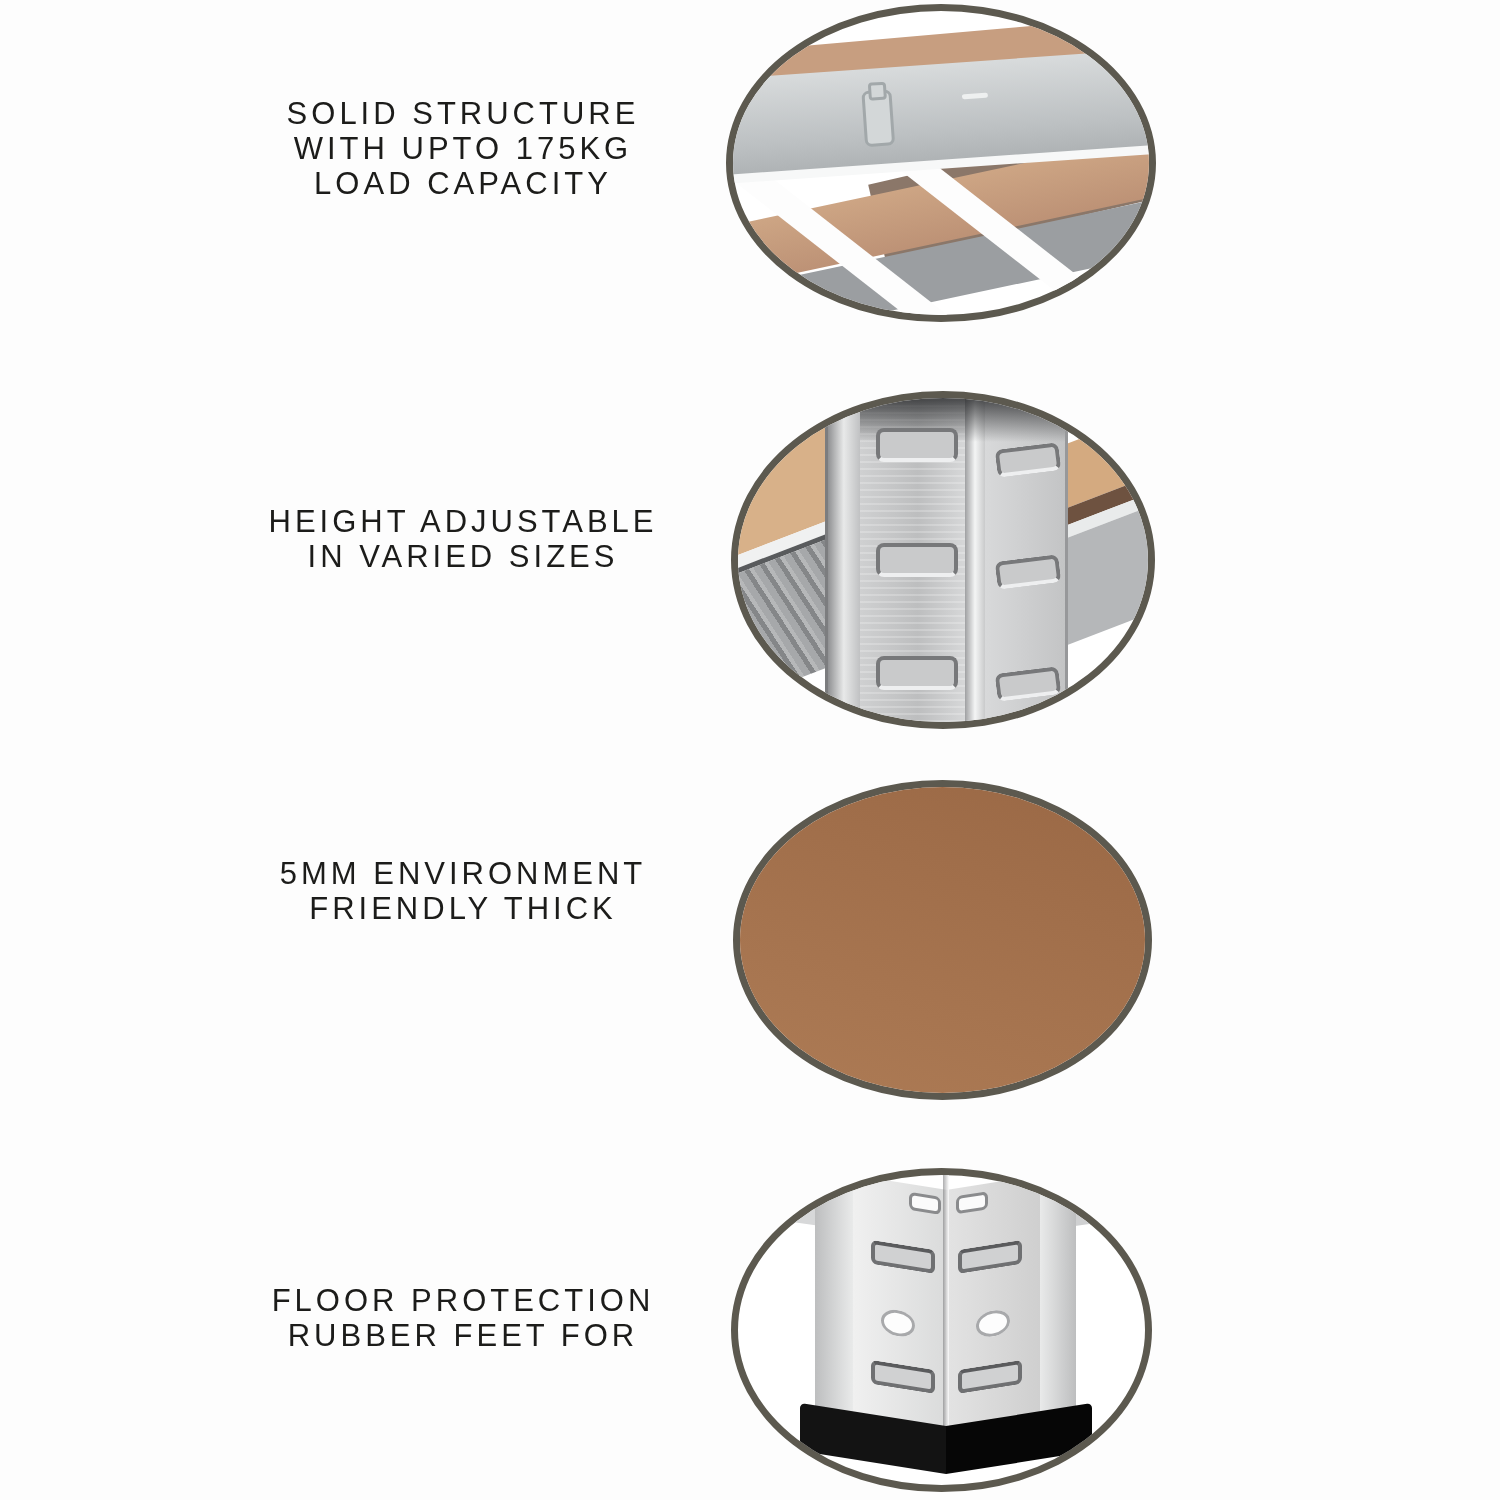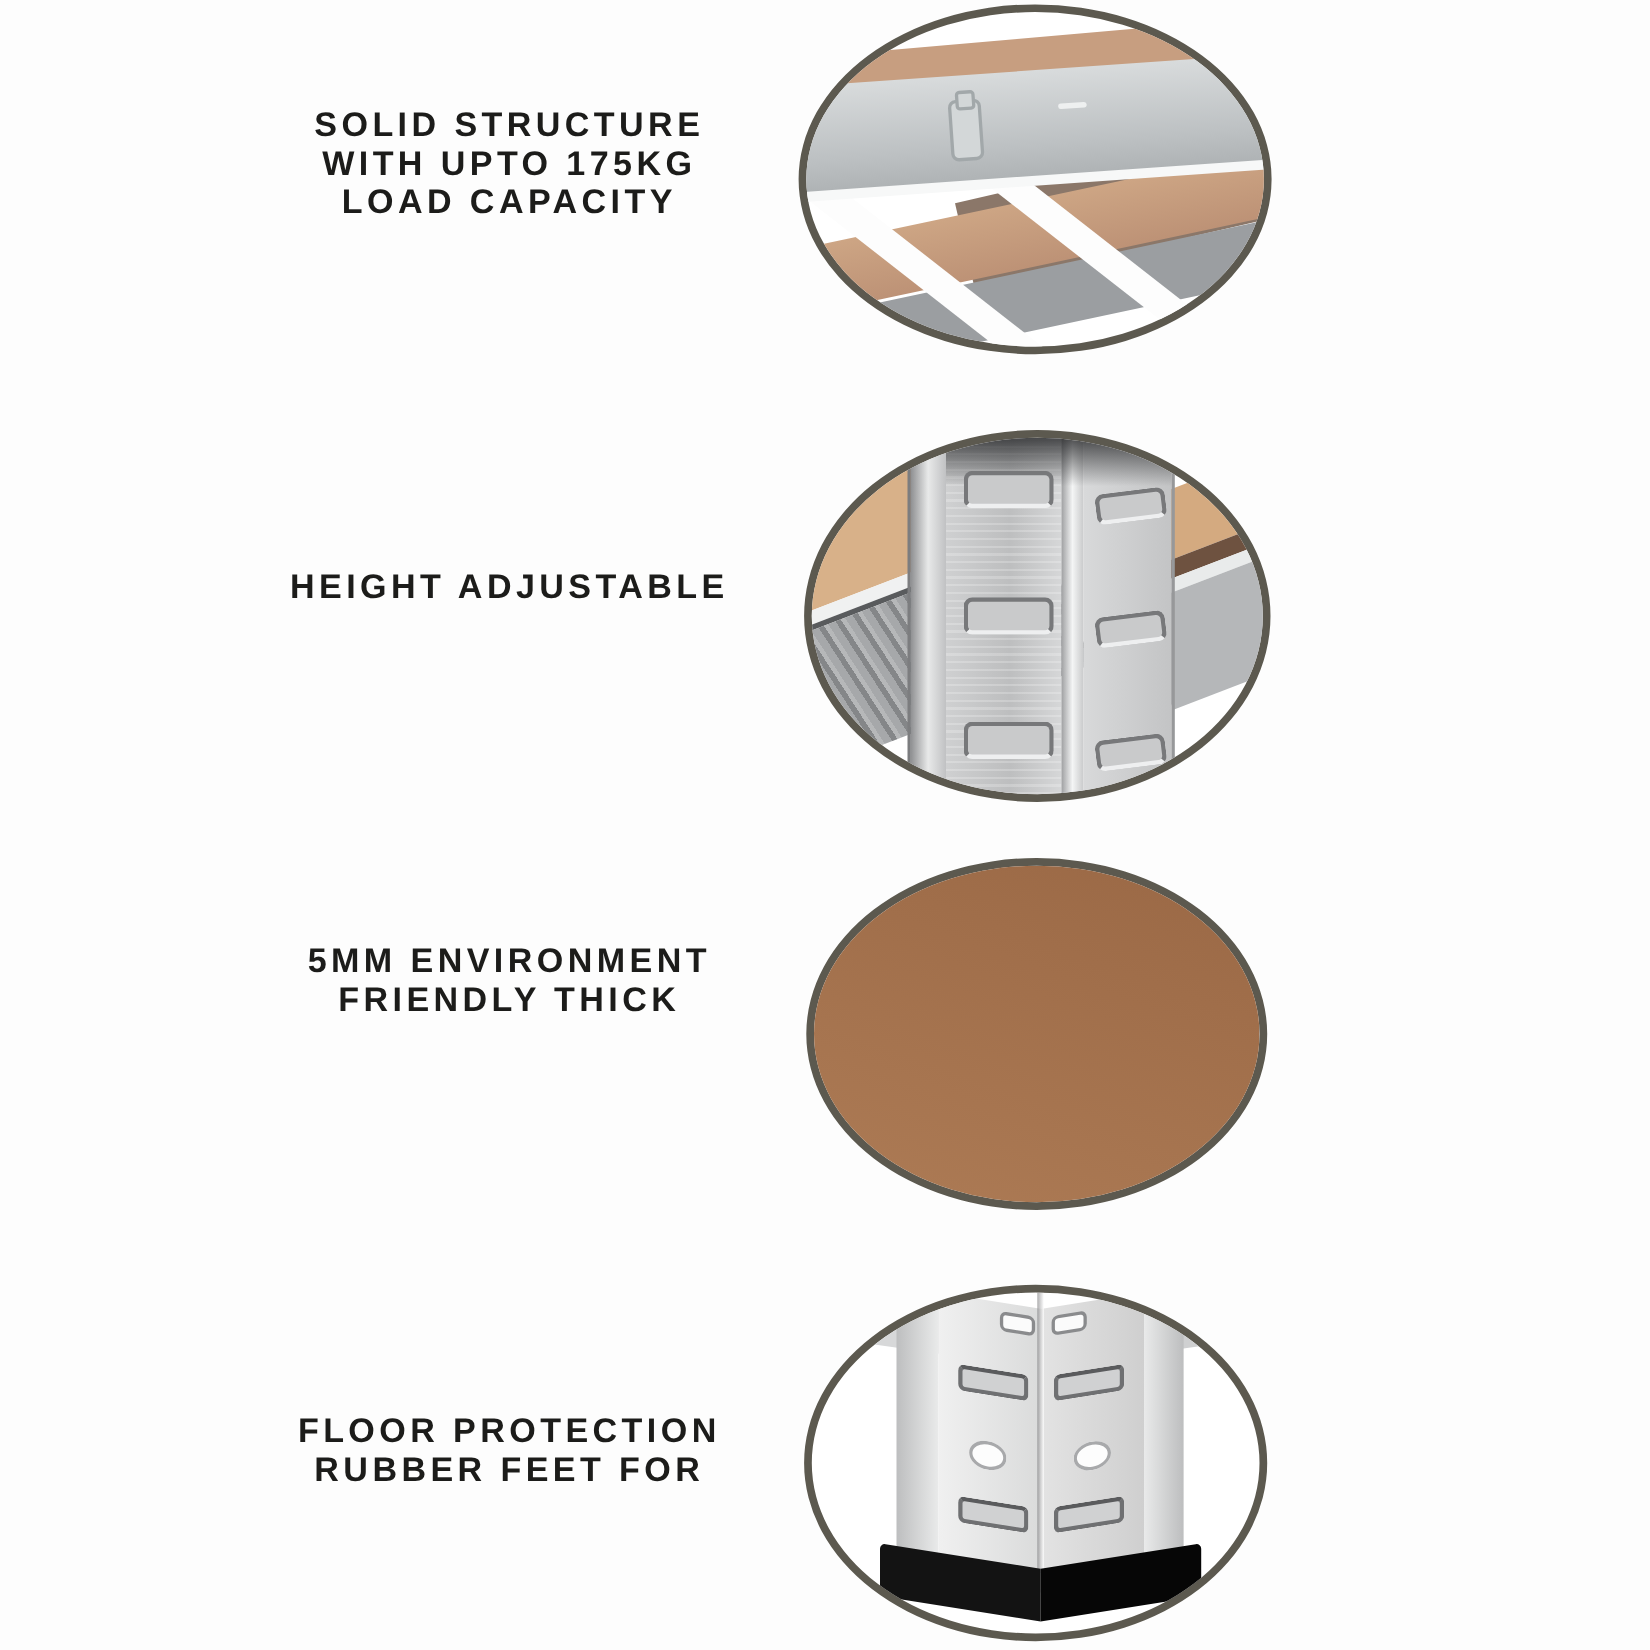--- a/index.html
+++ b/index.html
@@ -6,21 +6,21 @@
     --bg:#fdfdfd; --text:#1c1c1a; --ring:#5c594f;
     --wood:#c79e80; --wood-deep:#6f574a;
     --metal-light:#e9eaea; --metal-mid:#c3c6c8; --metal-dark:#9b9ea1;
     --mdf-rough:#8d5c3e; --mdf-smooth:#a8744f; --rubber:#131313;
   }
   html,body{margin:0;padding:0;background:var(--bg);}
   .canvas{position:relative;width:1500px;height:1500px;background:var(--bg);overflow:hidden;
           font-family:"Liberation Sans", sans-serif;}
   
   .caption{position:absolute;left:203px;width:520px;margin:0;text-align:center;
-           font-size:31px;line-height:35px;font-weight:700;letter-spacing:4px;
+           font-size:31px;line-height:35px;font-weight:400;letter-spacing:4px;
            color:var(--text);text-transform:uppercase;}
   .cap-line{display:block;}
   
   .ellipse{position:absolute;margin:0;border-radius:50%;border:7px solid var(--ring);
            overflow:hidden;background:#fff;box-sizing:border-box;}
   .e1{left:726px;top:4px;width:430px;height:318px;}
   .e2{left:731px;top:391px;width:424px;height:338px;}
   .e3{left:733px;top:780px;width:419px;height:320px;}
   .e4{left:731px;top:1168px;width:421px;height:324px;}
   .scene{position:absolute;inset:0;filter:blur(0.4px);}
@@ -124,22 +124,23 @@
       <div class="s1-beam">
         <div class="s1-keyhole">
           <div class="s1-keyhole-notch"></div>
         </div>
         <div class="s1-scratch"></div>
       </div>
       <div class="s1-edge"></div>
     </div>
   </figure>
 
-  <h2 class="caption" style="top:516px">
+  <h2 class="caption" style="top:504px">
     <span class="cap-line">HEIGHT ADJUSTABLE</span>
+    <span class="cap-line">IN VARIED SIZES</span>
   </h2>
   <figure class="ellipse e2">
     <div class="scene scene2">
       <div class="s2-diag-left diag-stack">
         <div class="sp"></div>
         <div class="wd"></div>
         <div class="ed"></div>
         <div class="dk"></div>
         <div class="gr"></div>
       </div>

